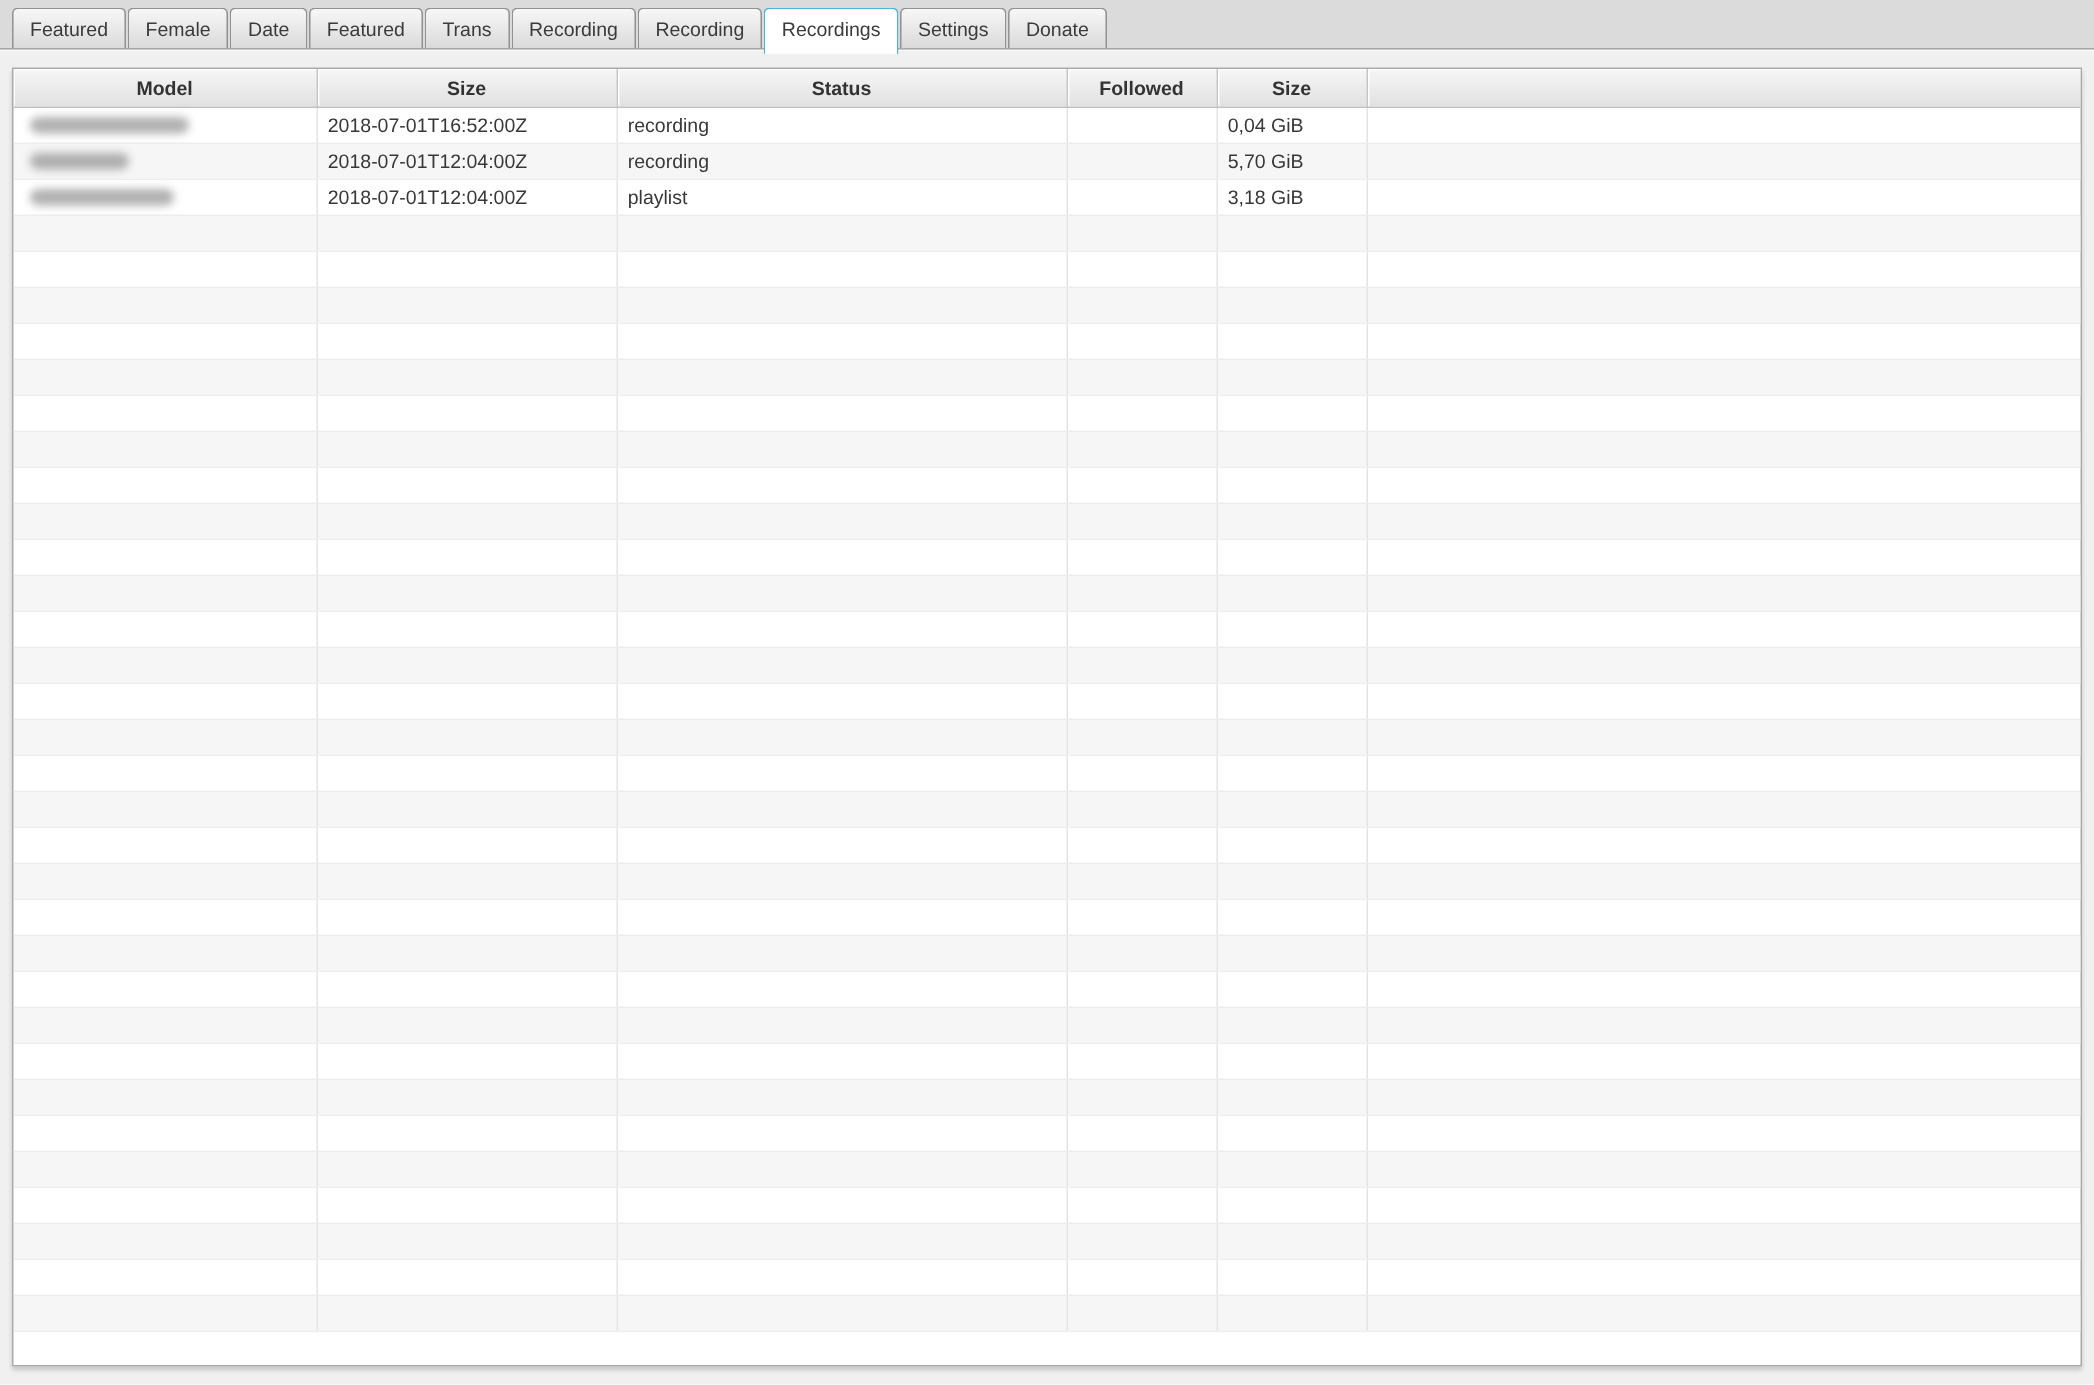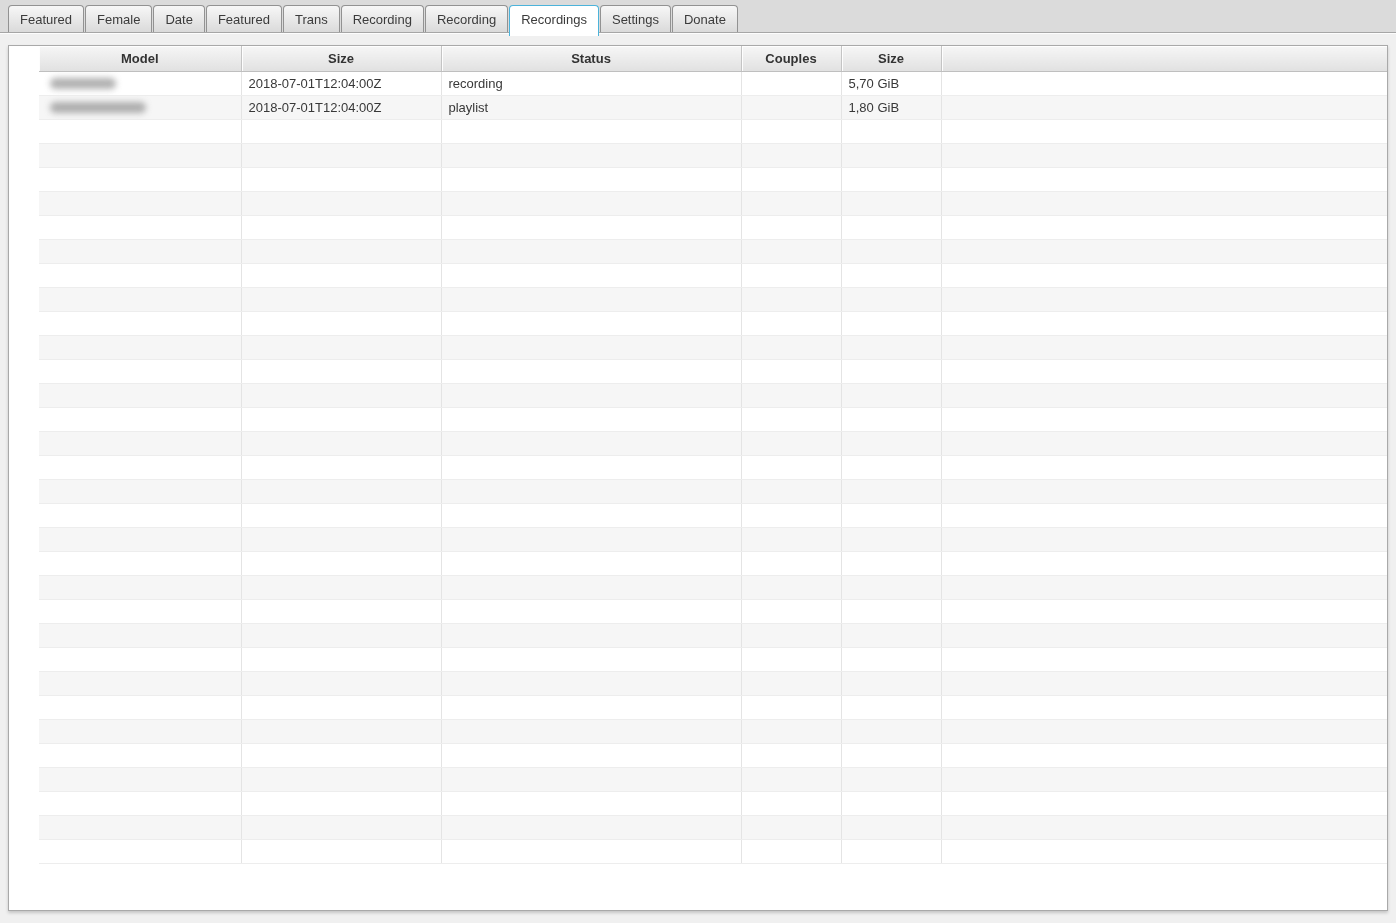--- a/index.html
+++ b/index.html
@@ -45,21 +45,20 @@
   }
 
   
   .content{ padding:12px 8px 0 8px; }
   .table-frame{
     height:866px;
     overflow:hidden;
     background:#ffffff;
     border:1px solid #a9a9a9;
     box-shadow:0 2px 3px rgba(0,0,0,.18);
-    padding-left:30px;
   }
   table{
     width:100%;
     border-collapse:collapse;
     table-layout:fixed;
     font-size:13px;
     color:#383838;
   }
   col.c-model   { width:202px; }
   col.c-date    { width:200px; }
@@ -130,44 +129,54 @@
           <col class="c-status">
         <col class="c-progress">
           <col class="c-size">
           <col class="c-spacer">
       </colgroup>
       <thead>
         <tr>
             <th>Model</th>
             <th>Size</th>
             <th>Status</th>
-            <th>Couples</th>
+            <th>Followed</th>
             <th>Size</th>
             <th></th>
           </tr>
       </thead>
       <tbody>
+          <tr>
+            <td>
+              <div class="redact" style="width: 106px;"></div>
+            </td>
+            <td>2018-07-01T16:52:00Z</td>
+            <td>recording</td>
+            <td></td>
+            <td>0,04 GiB</td>
+            <td></td>
+          </tr>
           <tr>
             <td>
               <div class="redact" style="width: 66px;"></div>
             </td>
             <td>2018-07-01T12:04:00Z</td>
             <td>recording</td>
             <td></td>
             <td>5,70 GiB</td>
             <td></td>
           </tr>
           <tr>
             <td>
               <div class="redact" style="width: 96px;"></div>
             </td>
             <td>2018-07-01T12:04:00Z</td>
             <td>playlist</td>
             <td></td>
-            <td>1,80 GiB</td>
+            <td>3,18 GiB</td>
             <td></td>
           </tr>
           <tr>
             <td></td>
             <td></td>
             <td></td>
             <td></td>
             <td></td>
             <td></td>
           </tr>

